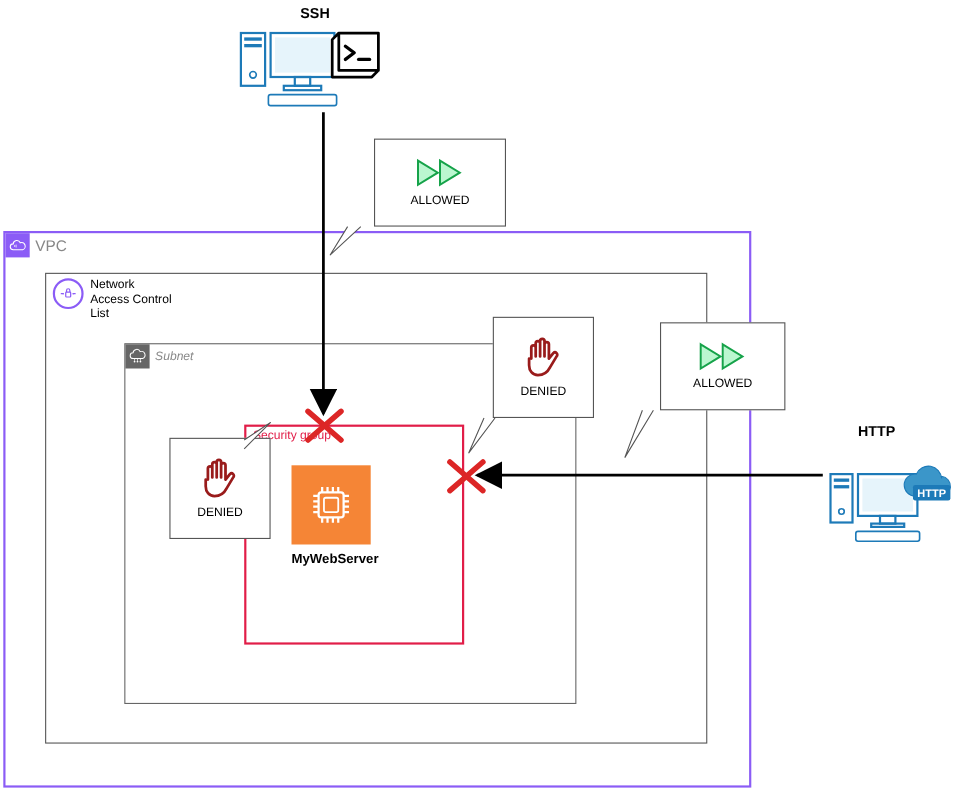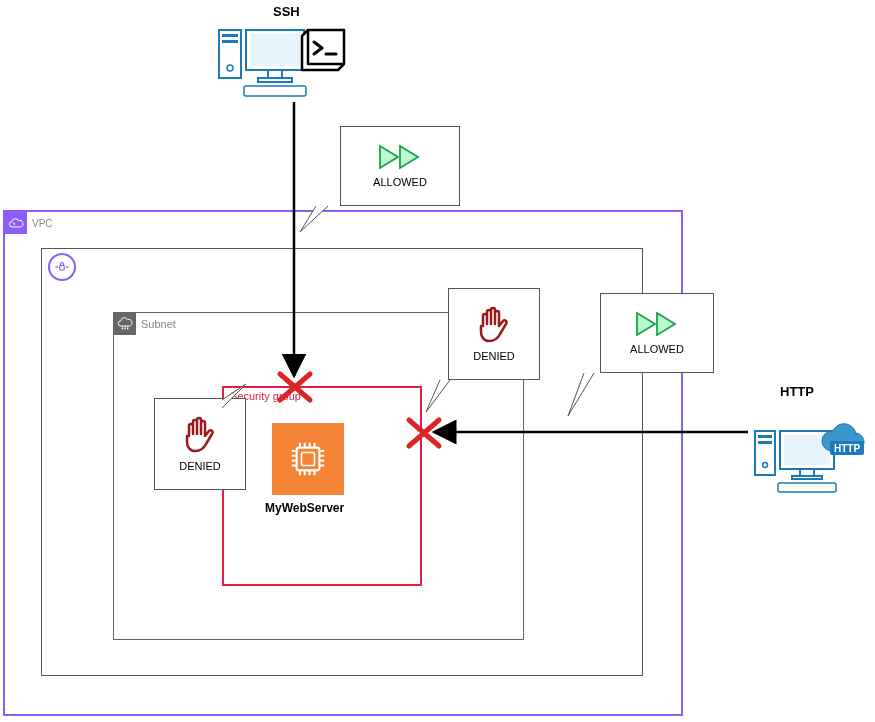--- a/index.html
+++ b/index.html
@@ -25,36 +25,36 @@
     display: flex;
     align-items: center;
     gap: 5px;
     padding: 0;
   }
   .vpc-icon-box {
     width: 22px; height: 22px;
     background: #8b5cf6;
     display: flex; align-items: center; justify-content: center;
   }
-  .vpc-label { font-size: 10px; color: #888; }
+  .vpc-label { font-size: 14px; color: #888; }
   
   .nacl-box {
     border: 1px solid #555;
   }
   .nacl-header { display: flex; align-items: flex-start; gap: 6px; padding: 4px 6px; }
   .nacl-icon {
     width: 28px; height: 28px; border-radius: 50%;
     border: 2px solid #8b5cf6; display:flex; align-items:center; justify-content:center;
   }
   .nacl-label { font-size: 11px; line-height: 1.2; }
   
   .subnet-box { border: 1px solid #666; }
   .subnet-header { display:flex; align-items:center; gap:5px; padding:0; }
   .subnet-icon-box { width:22px; height:22px; background:#666; display:flex; align-items:center; justify-content:center; }
-  .subnet-label { font-size: 11px; color:#888; }
+  .subnet-label { font-size: 11px; color:#888;font-style:italic; }
   
   .sg-box { border: 2px solid #e11d48; }
   .sg-label { font-size: 11px; color:#e11d48; padding: 2px 6px; }
   
   
   .callout {
     border: 1px solid #555;
     background: #fff;
     display: flex;
     flex-direction: column;
@@ -120,20 +120,23 @@
   <div class="nacl-header">
     <div class="nacl-icon">
       <svg width="18" height="18" viewBox="0 0 24 24">
         <path d="M3 12h3M18 12h3" stroke="#8b5cf6" stroke-width="1.5"></path>
         <rect x="9" y="10" width="6" height="6" rx="1" fill="none" stroke="#8b5cf6" stroke-width="1.5"></rect>
         <path d="M10 10v-2a2 2 0 014 0v2" fill="none" stroke="#8b5cf6" stroke-width="1.5"></path>
         <circle cx="6" cy="12" r="1" fill="#8b5cf6"></circle>
           <circle cx="18" cy="12" r="1" fill="#8b5cf6"></circle>
       </svg>
     </div>
+    <div class="nacl-label" style="white-space:pre-line;">Network
+Access Control
+List</div>
   </div>
 </div>
 
 <div class="abs subnet-box" style="left:113px; top:312px; width:411px; height:328px;">
   <div class="subnet-header">
     <div class="subnet-icon-box">
       <svg width="16" height="16" viewBox="0 0 24 24">
           <path d="M19 15H6a4 4 0 010-8 5 5 0 019.6-1.5A4 4 0 0119 15z" fill="none" stroke="#fff" stroke-width="1.4"></path>
           <circle cx="8" cy="19" r="1.2" fill="#fff"></circle>
           <circle cx="12" cy="19" r="1.2" fill="#fff"></circle>
@@ -142,21 +145,21 @@
         </svg>
     </div>
     <span class="subnet-label">Subnet</span>
   </div>
 </div>
 
 <div class="abs sg-box" style="left:222px; top:386px; width:200px; height:200px;">
   <div class="sg-label">Security group</div>
 </div>
 
-<div class="abs" style="left:265px; top:423px; display:flex; flex-direction:column; align-items:flex-end; gap:6px;">
+<div class="abs" style="left:265px; top:423px; display:flex; flex-direction:column; align-items:flex-start; gap:6px;">
   <div class="ec2-icon">
     <svg width="52" height="52" viewBox="0 0 64 64">
       <rect x="18" y="18" width="28" height="28" rx="3" fill="none" stroke="#fff" stroke-width="2.5"></rect>
       <rect x="24" y="24" width="16" height="16" rx="2" fill="none" stroke="#fff" stroke-width="2"></rect>
       <g stroke="#fff" stroke-width="2.5">
         <line x1="22" y1="18" x2="22" y2="12"></line>
           <line x1="28" y1="18" x2="28" y2="12"></line>
           <line x1="34" y1="18" x2="34" y2="12"></line>
           <line x1="40" y1="18" x2="40" y2="12"></line>
         <line x1="22" y1="46" x2="22" y2="52"></line>

